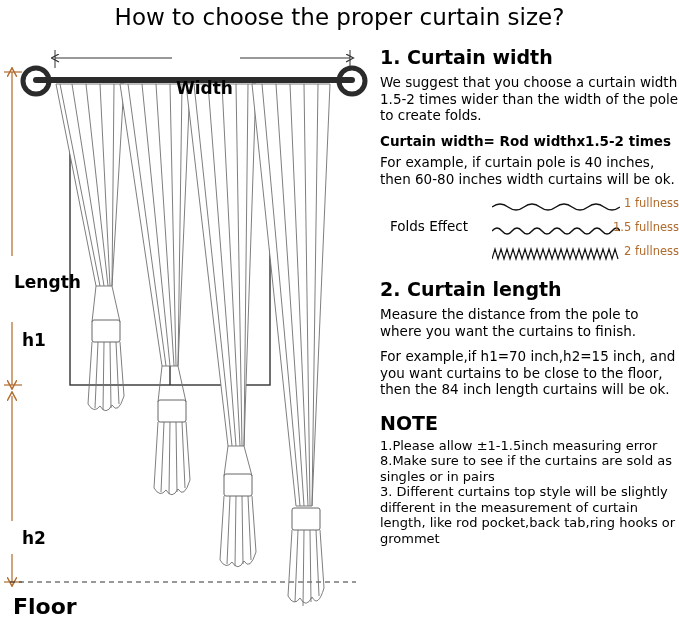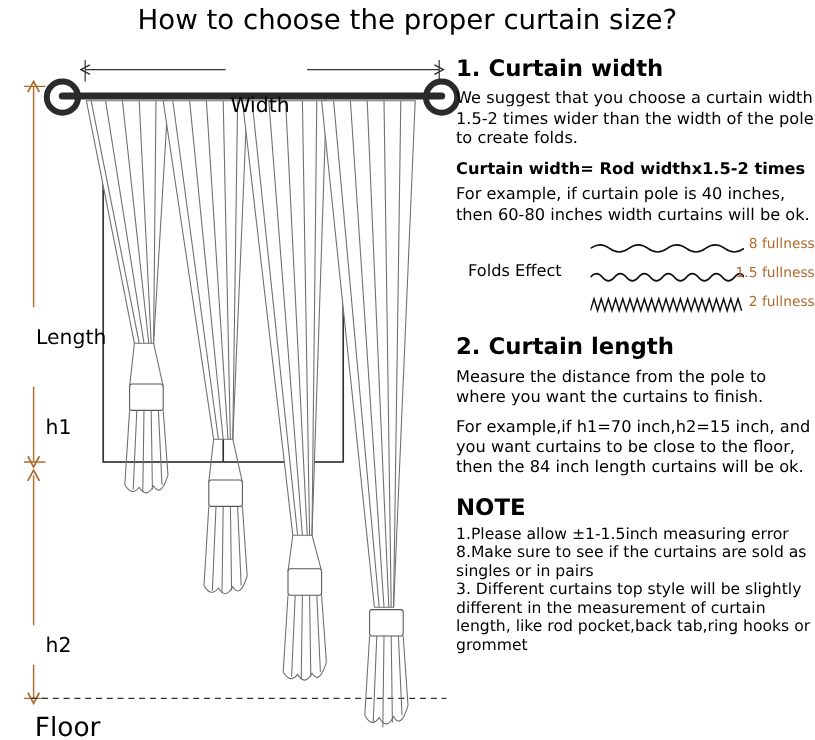--- a/index.html
+++ b/index.html
@@ -27,35 +27,36 @@
     top: 4px;
     width: 679px;
     text-align: center;
     font-size: 23px;
     letter-spacing: 0px;
     white-space: nowrap;
   }
   
   #diagram {
     position: absolute;
-    left: 16px;
+    left: 0;
     top: 36px;
     width: 380px;
     height: 581px;
+    font-weight: bold;
   }
   #diagram svg { display: block; }
   .diag-label {
     position: absolute;
     font-size: 17px;
     color: #000;
     white-space: nowrap;
   }
   .lbl-width  { left: 176px; top: 42px; font-size: 17px; }
   .lbl-length { left: 14px;  top: 236px; }
-  .lbl-h1     { left: 22px;  top: 294px; margin-top: 17px; }
+  .lbl-h1     { left: 22px;  top: 294px; }
   .lbl-h2     { left: 22px;  top: 492px; }
   .lbl-floor  { left: 13px;  top: 558px; font-size: 22px; }
 
   
   #right {
     position: absolute;
     left: 380px;
     top: 46px;
     width: 299px;
   }
@@ -234,21 +235,21 @@
     <p class="p">For example, if curtain pole is 40 inches, then 60-80 inches width curtains will be ok.</p>
 
     <div class="folds-row">
       <div class="folds-label">Folds Effect</div>
 
       <div class="wave-wrap w1">
         <svg width="128" height="12" viewBox="0 0 128 12">
           <path d="M0,6 Q8,0 16,6 T32,6 T48,6 T64,6 T80,6 T96,6 T112,6 T128,6" fill="none" stroke="#111" stroke-width="1.4"></path>
         </svg>
       </div>
-      <div class="folds-legend fl1">8 fullness</div>
+      <div class="folds-legend fl1">1 fullness</div>
 
       <div class="wave-wrap w2">
         <svg width="128" height="12" viewBox="0 0 128 12">
           <path d="M0,6 Q5,0 10,6 T20,6 T30,6 T40,6 T50,6 T60,6 T70,6 T80,6 T90,6 T100,6 T110,6 T120,6 T128,6" fill="none" stroke="#111" stroke-width="1.4"></path>
         </svg>
       </div>
       <div class="folds-legend fl2">1.5 fullness</div>
 
       <div class="wave-wrap w3">
         <svg width="128" height="14" viewBox="0 0 128 14">

